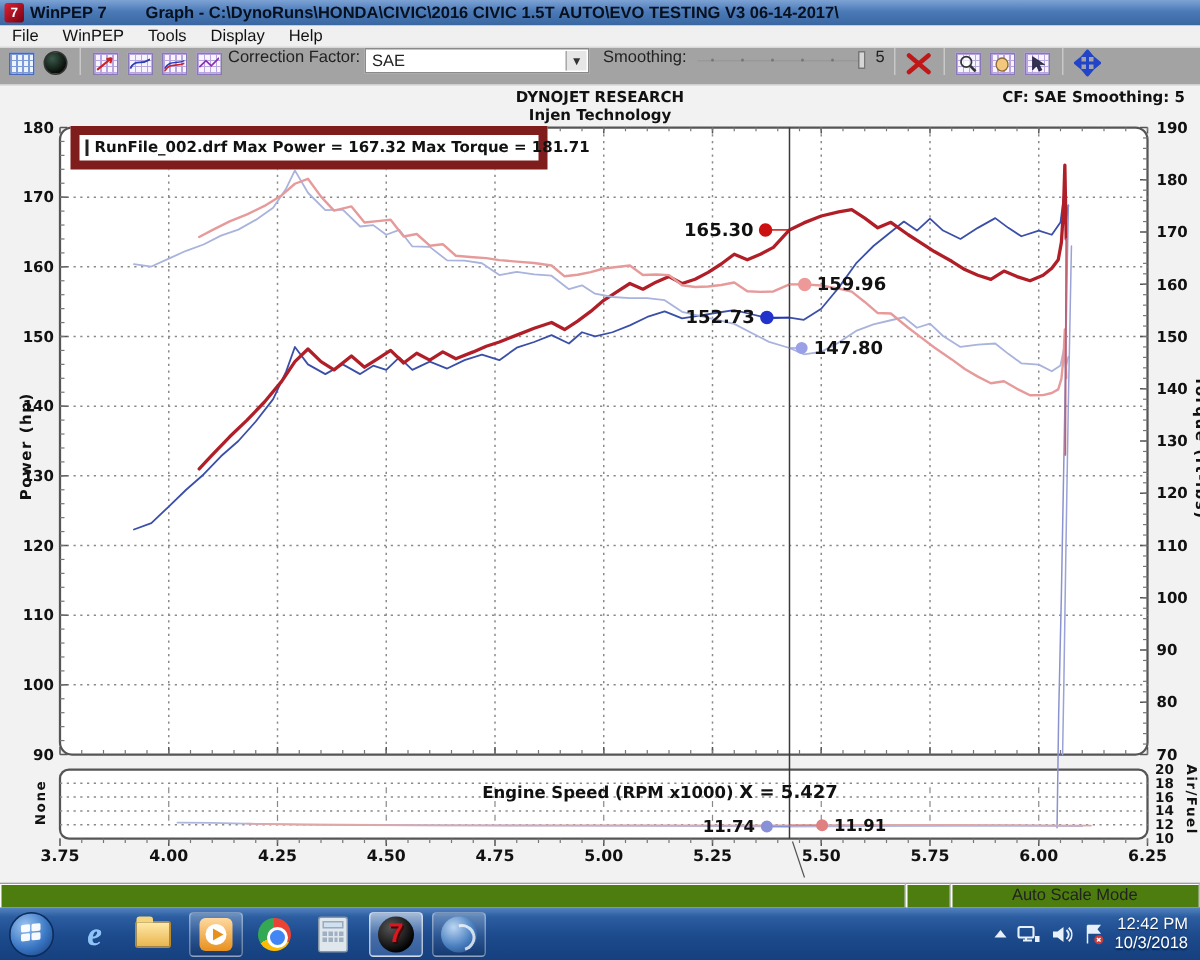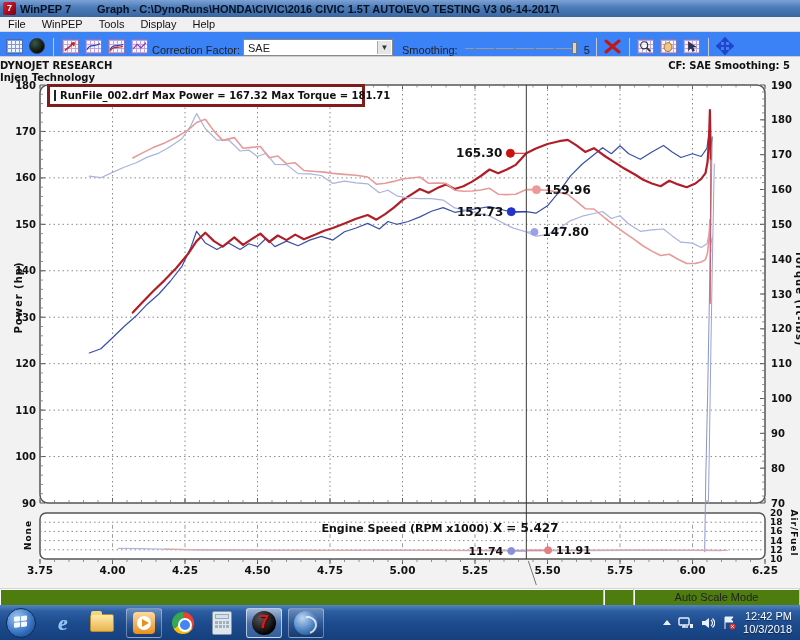--- a/index.html
+++ b/index.html
@@ -10,43 +10,43 @@
   
   .titlebar { position:absolute; left:0; top:0; width:800px; height:17px;
     background:linear-gradient(#7da2d4 0%, #4a7ab8 45%, #3a66a0 100%);
     display:flex; align-items:center; padding-left:3px; font-size:11px; font-weight:600; color:#06101f; }
   .titleicon { width:13px; height:13px; background:linear-gradient(135deg,#d23,#701); border-radius:2px;
     color:#fff; font-size:9px; font-weight:bold; text-align:center; line-height:13px; margin-right:4px; }
   .titlebar .app { margin-right:26px; }
   .menubar { position:absolute; left:0; top:17px; width:800px; height:15px; background:#f0f0f0;
     border-bottom:1px solid #d8d8d8; display:flex; align-items:center; font-size:11px; color:#111; }
   .menubar span { padding:0 8px; }
-  .toolbar { position:absolute; left:0; top:32px; width:800px; height:25px; background:#3b82f6;
-    border-bottom:1px solid #cfcfcf; display:flex; align-items:flex-end; gap:3px; padding-left:4px; font-size:11px; color:#222; }
+  .toolbar { position:absolute; left:0; top:32px; width:800px; height:25px; background:#a3a3a3;
+    border-bottom:1px solid #cfcfcf; display:flex; align-items:flex-start; gap:3px; padding-left:4px; font-size:11px; color:#222; }
   .tbtn { width:20px; height:20px; border:1px solid transparent; border-radius:2px; display:flex; align-items:center; justify-content:center; }
   .tsep { width:1px; height:18px; background:#c8c8c8; margin:0 3px; }
   .combo { width:150px; height:17px; background:#fff; border:1px solid #8a8a8a; display:flex; align-items:center;
     font-size:11px; padding-left:4px; position:relative; }
   .combo .arrow { position:absolute; right:1px; top:1px; bottom:1px; width:14px; background:#e6e6e6;
     border-left:1px solid #aaa; font-size:8px; text-align:center; line-height:14px; color:#333; }
   .slider { width:112px; height:16px; position:relative; margin:0 4px; }
   .slider .track { position:absolute; left:0; right:0; top:8px; height:1px; background:#999; }
   .slider .dot { position:absolute; top:7px; width:2px; height:2px; background:#777; border-radius:50%; }
   .slider .handle { position:absolute; right:0; top:2px; width:5px; height:12px; background:#d6d6d6; border:1px solid #777; }
   .minigrid { width:17px; height:15px; background:
       repeating-linear-gradient(0deg,#b9a6e0 0 1px,transparent 1px 4px),
       repeating-linear-gradient(90deg,#b9a6e0 0 1px,transparent 1px 4px), #f6f4ff; border:1px solid #8878b8; position:relative; }
   .minigrid .curve { position:absolute; inset:0; }
 
   
   .client { position:absolute; left:0; top:57px; width:800px; height:531px; background:#f2f2f2; }
-  .chartheader { position:absolute; top:3px; left:0; width:800px; 
+  .chartheader { position:absolute; top:3px; left:0; width:800px; text-align:center;
     font-family:"DejaVu Sans",sans-serif; font-size:10px; font-weight:bold; color:#111; line-height:12px; }
   .cfright { position:absolute; top:3px; right:10px; font-family:"DejaVu Sans",sans-serif; font-size:10px; font-weight:bold; color:#111; }
-  .legendbox { position:absolute; left:47px; top:27px; width:318px; background:#fff; border:3px solid #7f1d1d;
+  .legendbox { position:absolute; left:47px; top:27px; width:318px; background:#fff; border:6px solid #7f1d1d;
     padding:2px 5px 2px 4px; z-index:3; }
   .legrow { display:flex; align-items:center; height:13px; }
   .legrow .sw { width:9px; height:11px; margin-right:4px; border:1px solid #222; }
   .sw-blue { background:linear-gradient(#5f6eff 0 50%, #1320a8 50% 100%); }
   .sw-red  { background:linear-gradient(#f33 0 50%, #a00 50% 100%); }
   .legrow .lt { font-family:"DejaVu Sans",sans-serif; font-size:10px; font-weight:bold; color:#111; white-space:nowrap; }
   .vlabel { position:absolute; font-family:"DejaVu Sans",sans-serif; font-weight:bold; color:#111; white-space:nowrap; }
   svg#plot { position:absolute; left:0; top:0; width:800px; height:640px; pointer-events:none; z-index:2; }
   svg#plot text { font-family:"DejaVu Sans",sans-serif; font-weight:bold; fill:#111; }
   .xaxis-title { position:absolute; left:240px; top:521px; width:400px; text-align:center; z-index:3;

